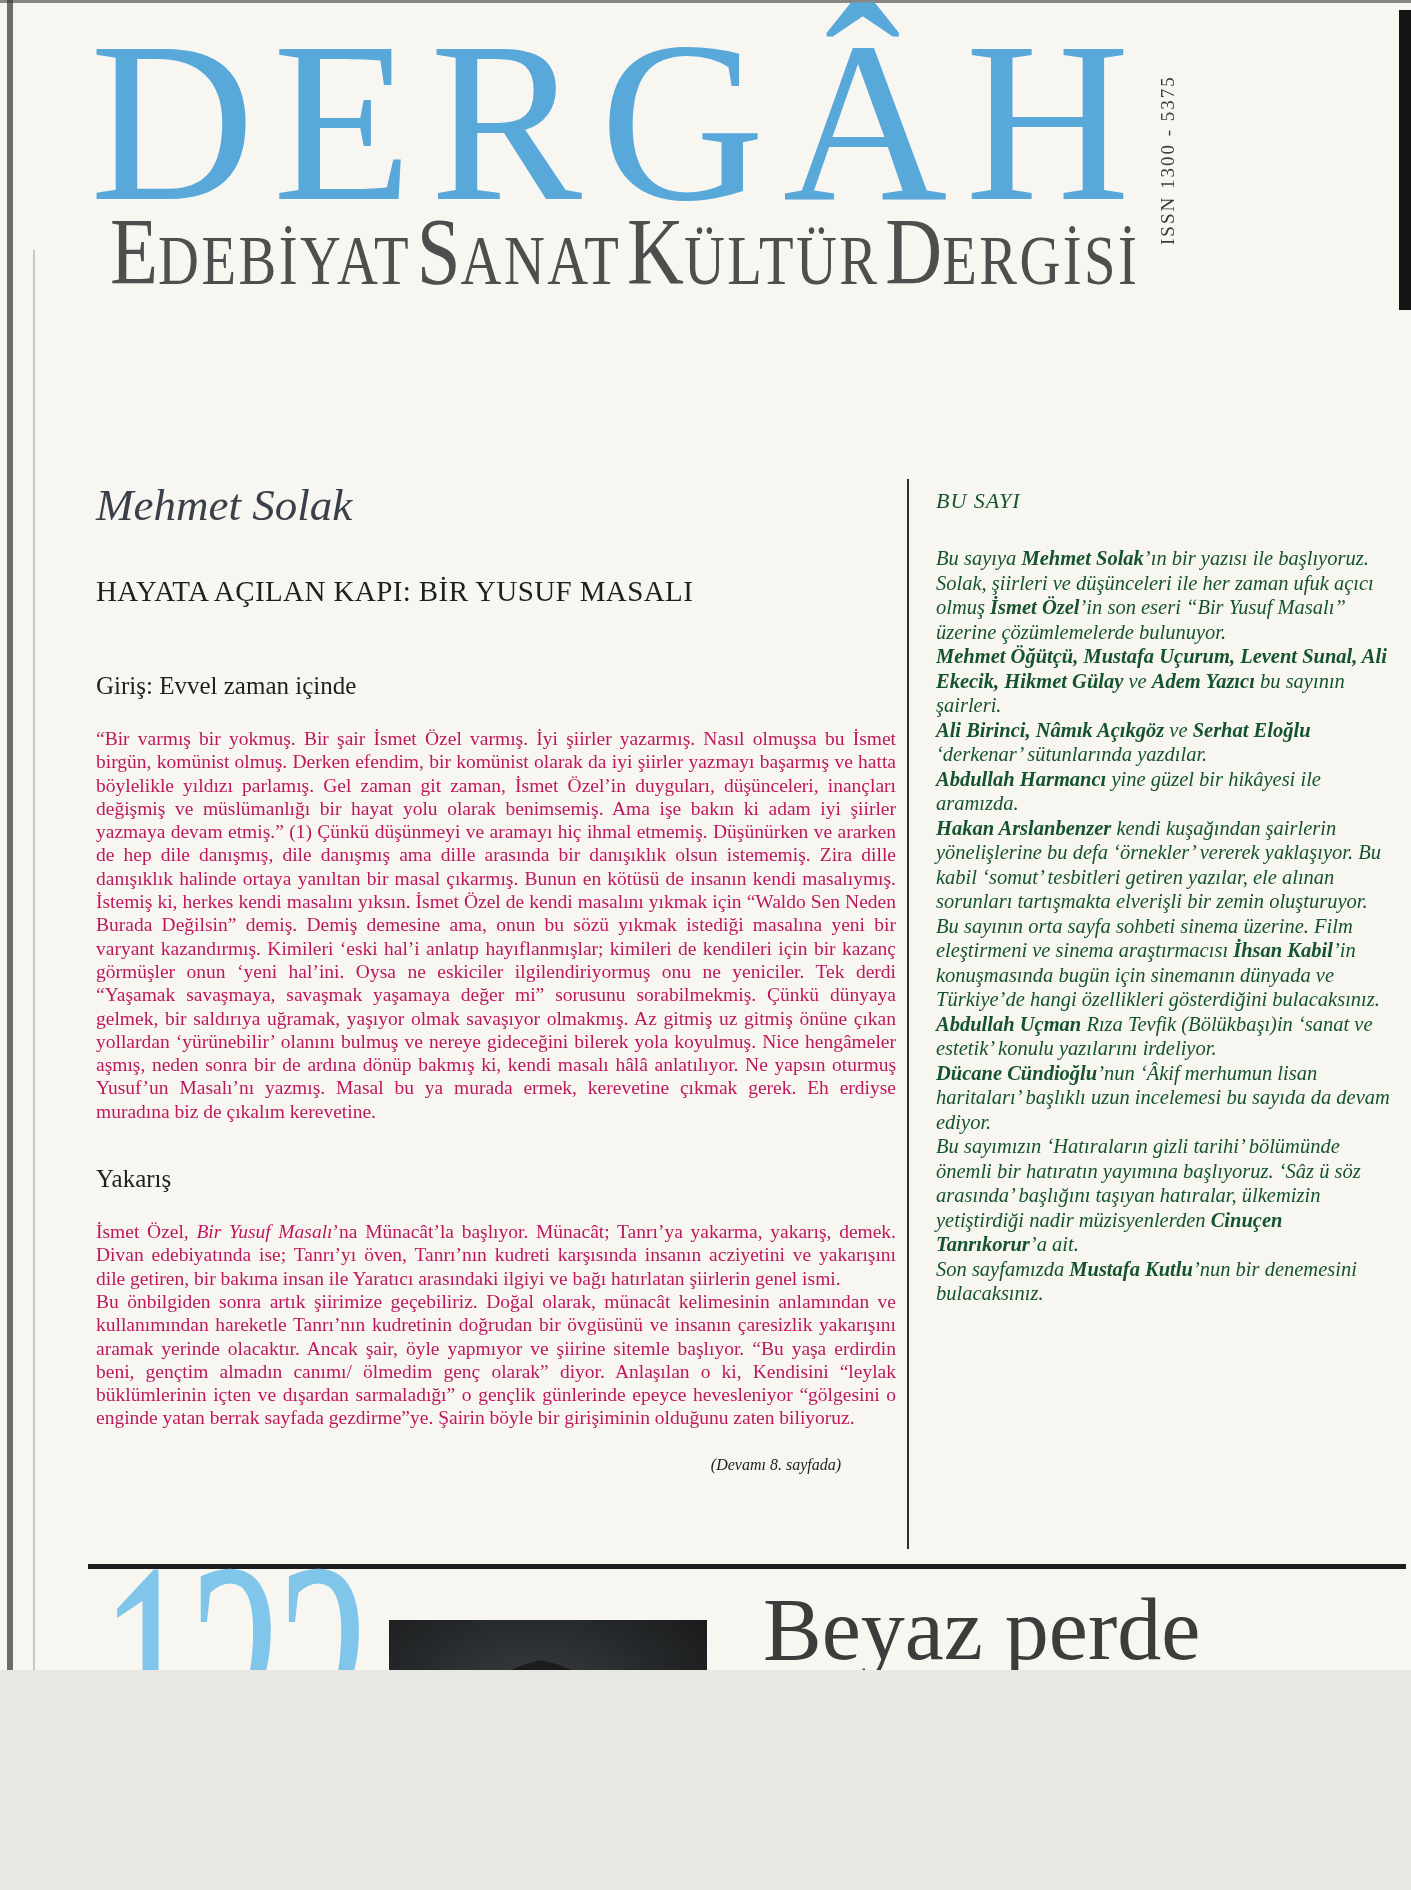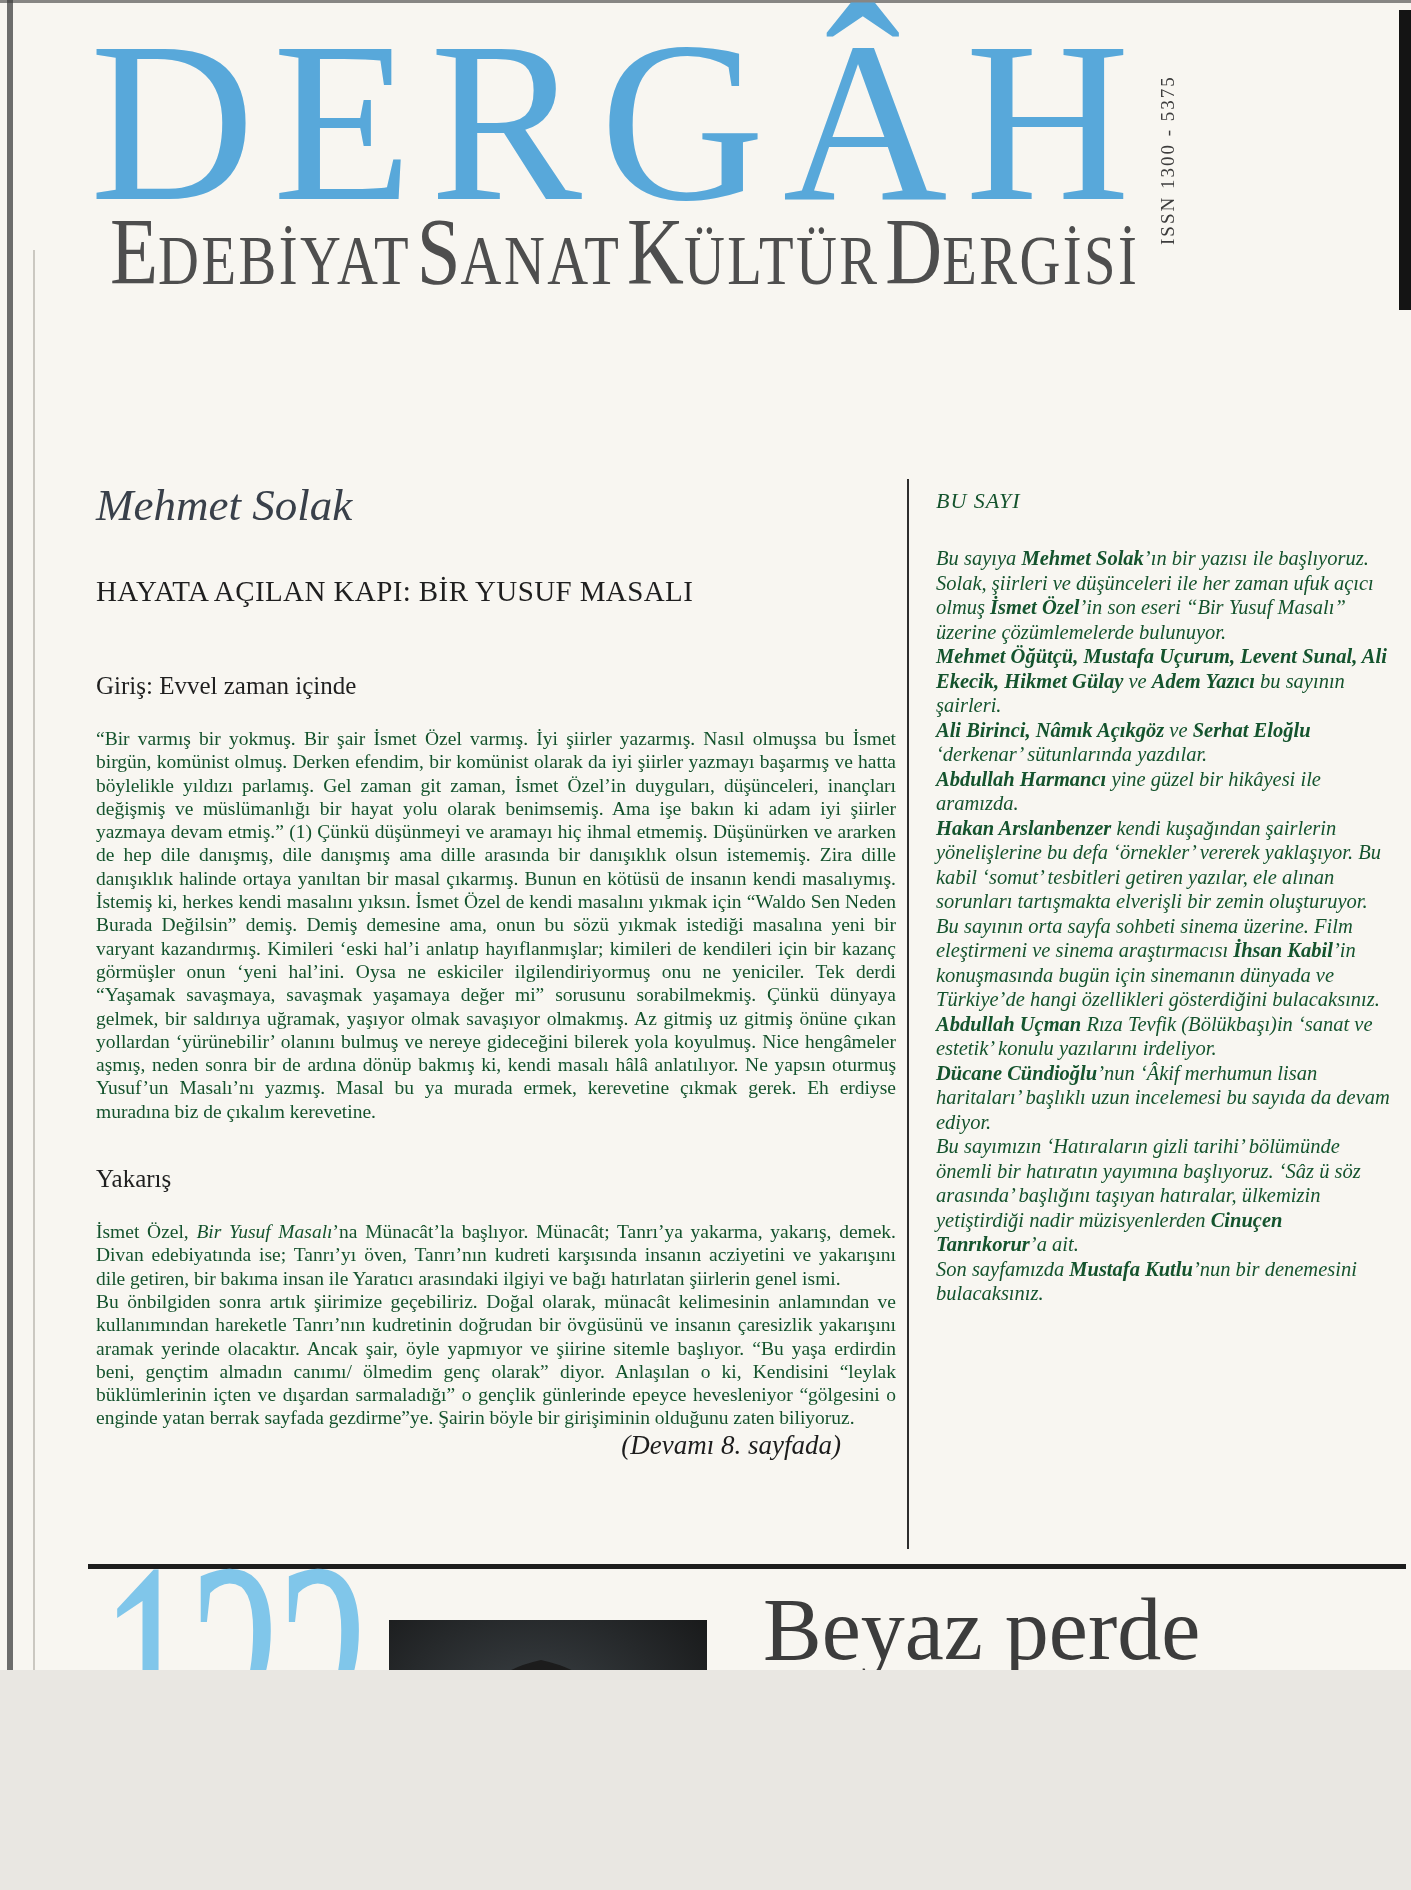--- a/index.html
+++ b/index.html
@@ -21,24 +21,24 @@
   .subtitle .small{font-size:69px;line-height:1;letter-spacing:3px;}
   .subtitle-group{display:inline;margin-right:7px;}
   
   .col-divider{position:absolute;left:907px;top:479px;width:2px;height:1070px;background:#2e2e2e;}
   .left-col{position:absolute;left:96px;top:479px;width:800px;}
   .author{font-style:italic;font-size:45px;color:#39404a;}
   .article-title{margin-top:44px;font-size:29px;letter-spacing:.4px;color:#1f1f1f;}
   .sec-heading{font-size:25px;color:#1f1f1f;}
   .giris-gap{margin-top:64px;}
   .yakaris-gap{margin-top:42px;}
-  .para,.para-flow{font-size:19.5px;line-height:23.3px;text-align:justify;color:#14532d;}
+  .para,.para-flow{font-size:19.5px;line-height:23.3px;text-align:justify;color:#be185d;}
   .para{margin-top:27px;}
   .yakaris{margin-top:27px;}
-  .continuation{padding-right:55px;text-align:right;font-style:italic;font-size:27px;}
+  .continuation{margin-top:26px;padding-right:55px;text-align:right;font-style:italic;font-size:16px;}
   .run-bold{font-weight:bold;}
   .run-italic{font-style:italic;}
   
   .right-col{position:absolute;left:936px;top:488px;width:462px;font-style:italic;color:#14532d;}
   .contents-heading{font-size:22px;letter-spacing:1px;}
   .contents-list .contents-item{font-size:20.5px;line-height:24.5px;}
   .contents-list .contents-item:first-child{margin-top:32px;}
   
   .rule{position:absolute;left:88px;top:1564px;width:1318px;height:5px;background:#1d1d1d;}
   .issue-number{position:absolute;left:100px;top:1506px;font-size:255px;line-height:1;

